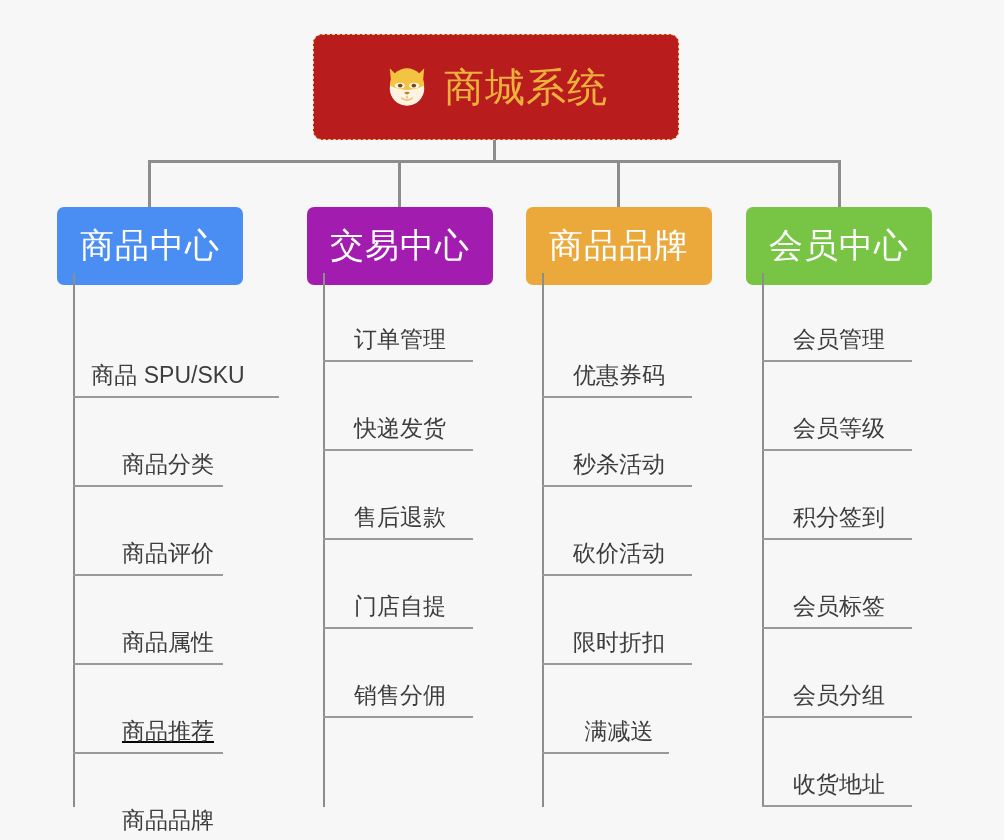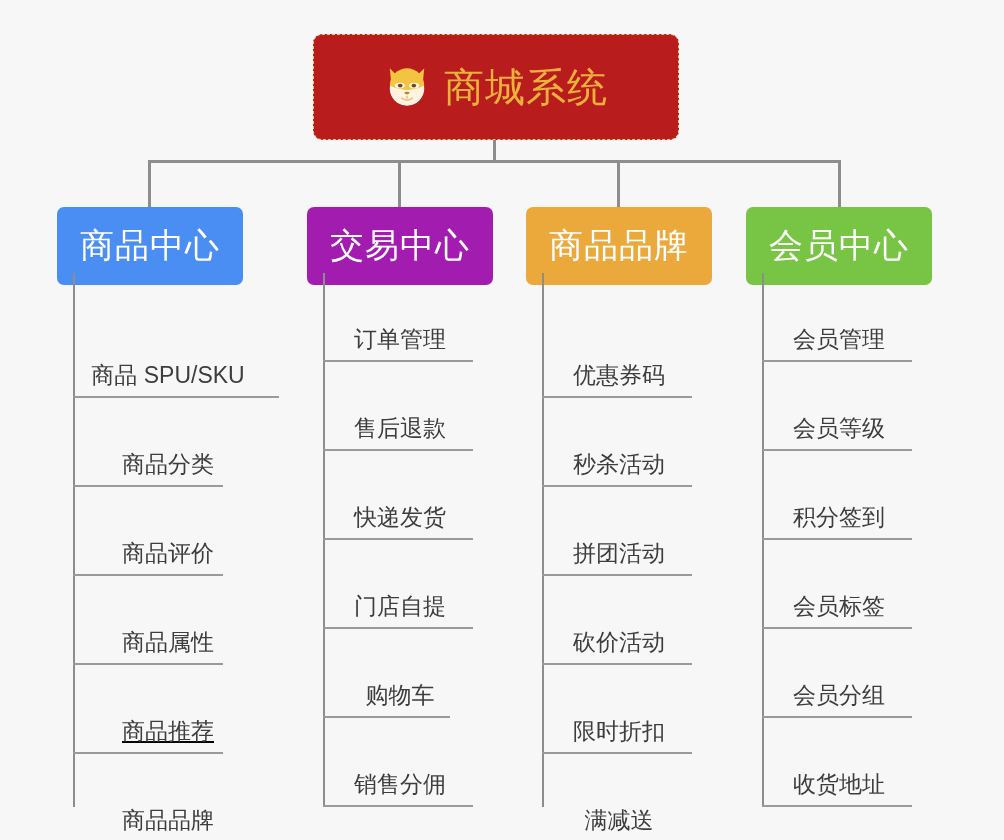--- a/index.html
+++ b/index.html
@@ -183,34 +183,30 @@
     <div class="cat-box" style="width:186px; background:#a21caf;">
       <span>交易中心</span>
     </div>
     <div class="trunk" style="left:16px; top:66px; height:534px;"></div>
     <div class="leaf-list">
       <div class="leaf-item" style="width:186px;">
         <span class="leaf-label">订单管理</span>
         <span class="leaf-rule" style="left:16px; width:150px;"></span>
       </div>
       <div class="leaf-item" style="width:186px;">
+        <span class="leaf-label">快递发货</span>
+        <span class="leaf-rule" style="left:16px; width:150px;"></span>
+      </div>
+      <div class="leaf-item" style="width:186px;">
         <span class="leaf-label">售后退款</span>
-        <span class="leaf-rule" style="left:16px; width:150px;"></span>
-      </div>
-      <div class="leaf-item" style="width:186px;">
-        <span class="leaf-label">快递发货</span>
         <span class="leaf-rule" style="left:16px; width:150px;"></span>
       </div>
       <div class="leaf-item" style="width:186px;align-items:flex-end;">
         <span class="leaf-label">门店自提</span>
         <span class="leaf-rule" style="left:16px; width:150px;"></span>
-      </div>
-      <div class="leaf-item" style="width:186px;">
-        <span class="leaf-label">购物车</span>
-        <span class="leaf-rule" style="left:16px; width:127px;"></span>
       </div>
       <div class="leaf-item" style="width:186px;">
         <span class="leaf-label">销售分佣</span>
         <span class="leaf-rule" style="left:16px; width:150px;"></span>
       </div>
     </div>
   </div>
 
   <div class="column" style="left:526px;">
     <div class="cat-box" style="width:186px; background:#eaa93a;">
@@ -220,24 +216,20 @@
     <div class="leaf-list">
       <div class="leaf-item" style="width:186px;margin-top:36px;">
         <span class="leaf-label">优惠券码</span>
         <span class="leaf-rule" style="left:16px; width:150px;"></span>
       </div>
       <div class="leaf-item" style="width:186px;">
         <span class="leaf-label">秒杀活动</span>
         <span class="leaf-rule" style="left:16px; width:150px;"></span>
       </div>
       <div class="leaf-item" style="width:186px;">
-        <span class="leaf-label">拼团活动</span>
-        <span class="leaf-rule" style="left:16px; width:150px;"></span>
-      </div>
-      <div class="leaf-item" style="width:186px;">
         <span class="leaf-label">砍价活动</span>
         <span class="leaf-rule" style="left:16px; width:150px;"></span>
       </div>
       <div class="leaf-item" style="width:186px;">
         <span class="leaf-label">限时折扣</span>
         <span class="leaf-rule" style="left:16px; width:150px;"></span>
       </div>
       <div class="leaf-item" style="width:186px;">
         <span class="leaf-label">满减送</span>
         <span class="leaf-rule" style="left:16px; width:127px;"></span>

